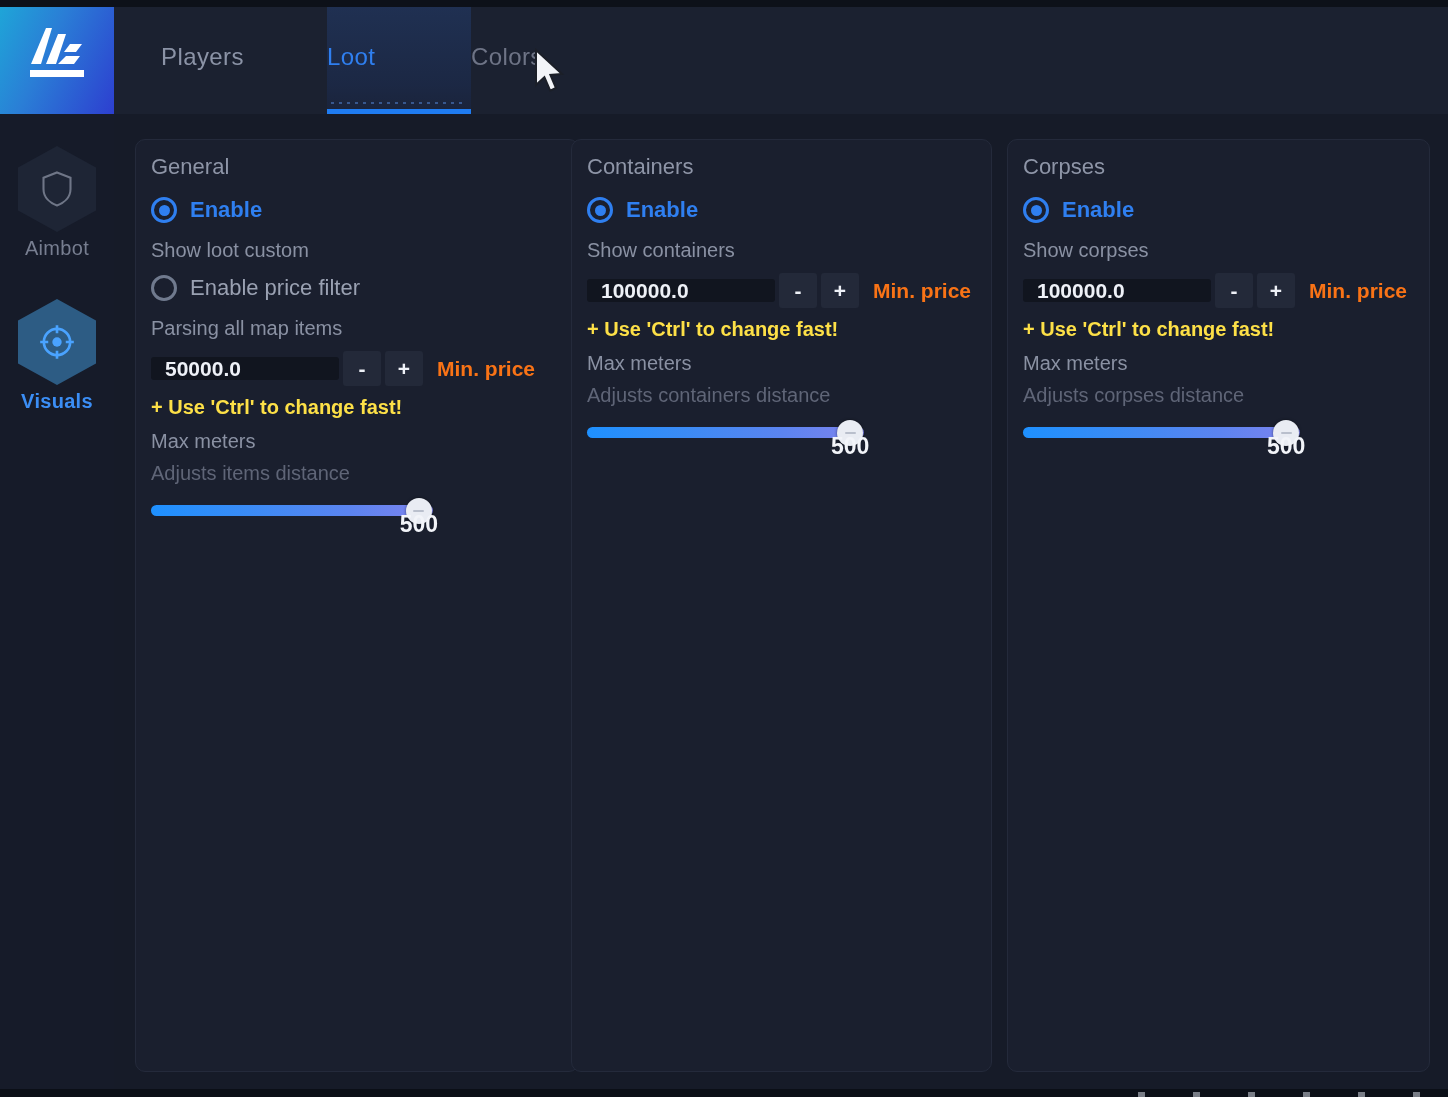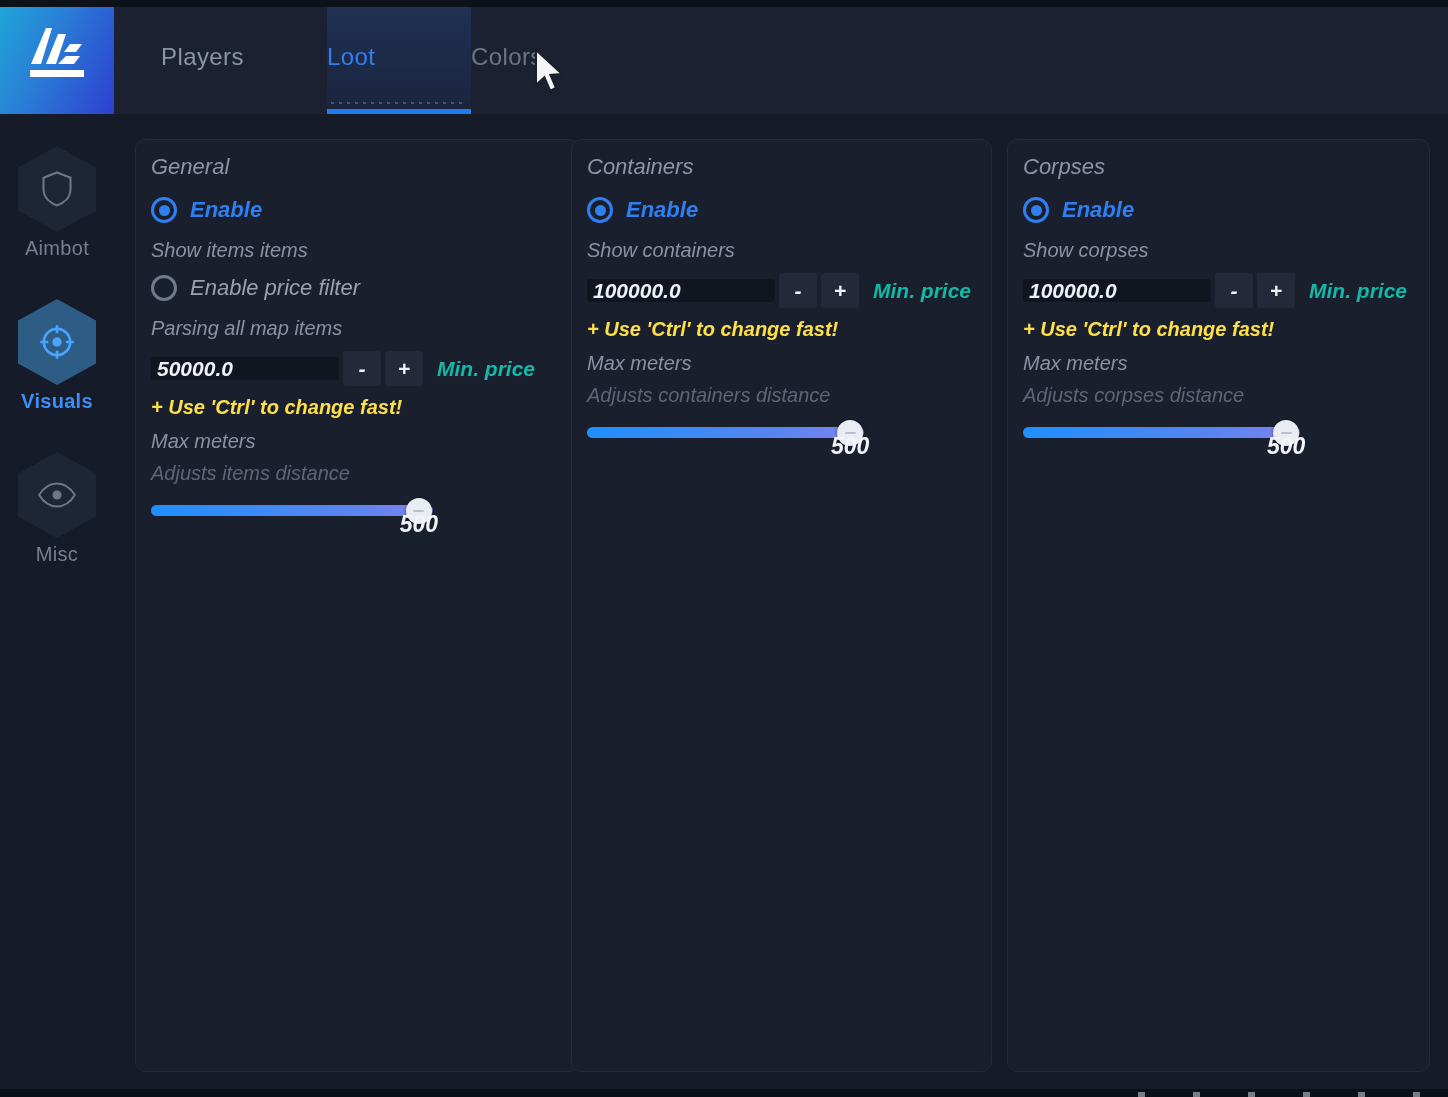--- a/index.html
+++ b/index.html
@@ -51,21 +51,20 @@
   .hex.active{background:#2d5c84;}
   .side-label{margin-top:5px;font-size:20px;color:#777e90;letter-spacing:.3px;}
   .side-item.active .side-label{color:#3b8ef5;font-weight:bold;}
 
   
   .content{position:absolute;left:114px;top:114px;width:1334px;height:983px;background:#13182400;}
   .panel{
     position:absolute;top:25px;height:933px;
     background:#1a1f2e;border:1px solid #242a3b;border-radius:10px;
     box-sizing:border-box;
-    font-style:italic;
   }
   .panel.p0{left:21px;width:444px;}
   .panel.p1{left:457px;width:421px;}
   .panel.p2{left:893px;width:423px;}
 
   .panel-title{position:absolute;left:15px;top:14px;font-size:22px;color:#8e95a7;}
 
   .row-radio{position:absolute;display:flex;align-items:center;gap:13px;}
   .radio{
     width:26px;height:26px;border-radius:50%;box-sizing:border-box;
@@ -77,29 +76,29 @@
   .radio-label.off{color:#9aa1b2;font-weight:normal;}
 
   .helper{position:absolute;font-size:20px;color:#8a91a3;}
   .helper.dim{color:#5f6577;}
   .bold-note{position:absolute;font-size:20px;color:#fde047;font-weight:bold;}
 
   
   .stepper{position:absolute;display:flex;align-items:center;gap:4px;}
   .num-field{
     width:188px;height:23px;background:#11151f;border-radius:3px;
-    display:flex;align-items:center;padding-left:6px;box-sizing:border-box;
+    display:flex;align-items:center;padding-left:14px;box-sizing:border-box;
     font-size:21px;color:#eef1f7;font-weight:bold;
   }
   .step-btn{
     width:38px;height:35px;background:#232939;border-radius:3px;
     display:flex;align-items:center;justify-content:center;
     font-size:21px;color:#eef1f7;font-weight:bold;cursor:pointer;
   }
-  .unit{margin-left:10px;font-size:21px;color:#14b8a6;font-weight:bold;}
+  .unit{margin-left:10px;font-size:21px;color:#f97316;font-weight:bold;}
 
   
   .slider{position:absolute;}
   .track{
     position:relative;height:11px;border-radius:6px;
     background:linear-gradient(90deg,#1e90ff 0%,#3b8bf5 35%,#5b84f0 70%,#7e83ee 100%);
   }
   .thumb{
     position:absolute;top:50%;transform:translate(-50%,-50%);
     width:26px;height:26px;border-radius:50%;background:#e9ecf3;
@@ -174,45 +173,34 @@
             <line x1="13" y1="1.5" x2="13" y2="7"></line>
             <line x1="13" y1="19" x2="13" y2="24.5"></line>
             <line x1="1.5" y1="13" x2="7" y2="13"></line>
             <line x1="19" y1="13" x2="24.5" y2="13"></line>
           </svg>
         </div>
       </div>
       <div class="side-label">Visuals</div>
     </div>
 
-    <div class="side-item" style="top:338px">
-      <div class="hexwrap">
-        <div class="hex">
-          <svg width="40" height="26" viewBox="0 0 28 18" fill="none" stroke="#6f7687" stroke-width="1.4">
-            <path d="M1.5 9 C5.5 2.5 10 1 14 1 C18 1 22.5 2.5 26.5 9 C22.5 15.5 18 17 14 17 C10 17 5.5 15.5 1.5 9 Z"></path>
-            <circle cx="14" cy="9" r="3.2" fill="#6f7687" stroke="none"></circle>
-          </svg>
-        </div>
-      </div>
-      <div class="side-label">Misc</div>
-    </div>
   </div>
 
   <div class="content">
 
     <div class="panel p0">
       <div class="panel-title">General</div>
 
       <div class="row-radio" style="left:15px;top:57px">
         <span class="radio">
             <span class="dot"></span>
           </span>
         <span class="radio-label">Enable</span>
       </div>
-      <div class="helper" style="left:15px;top:99px">Show items items</div>
+      <div class="helper" style="left:15px;top:99px">Show loot custom</div>
 
       <div class="row-radio" style="left:15px;top:135px">
         <span class="radio off"></span>
         <span class="radio-label off">Enable price filter</span>
       </div>
       <div class="helper" style="left:15px;top:177px">Parsing all map items</div>
 
       <div class="stepper" style="left:15px;top:211px">
         <span class="num-field">50000.0</span>
         <span class="step-btn">-</span>

